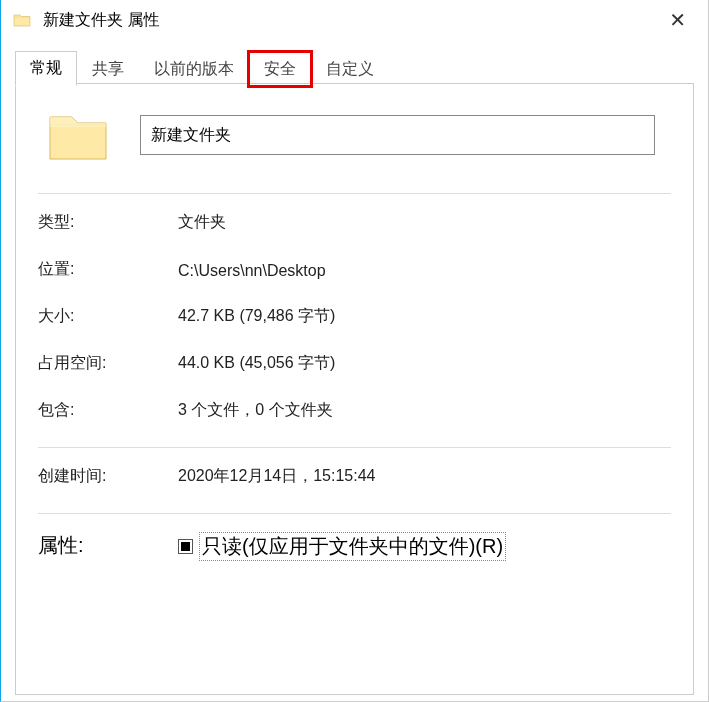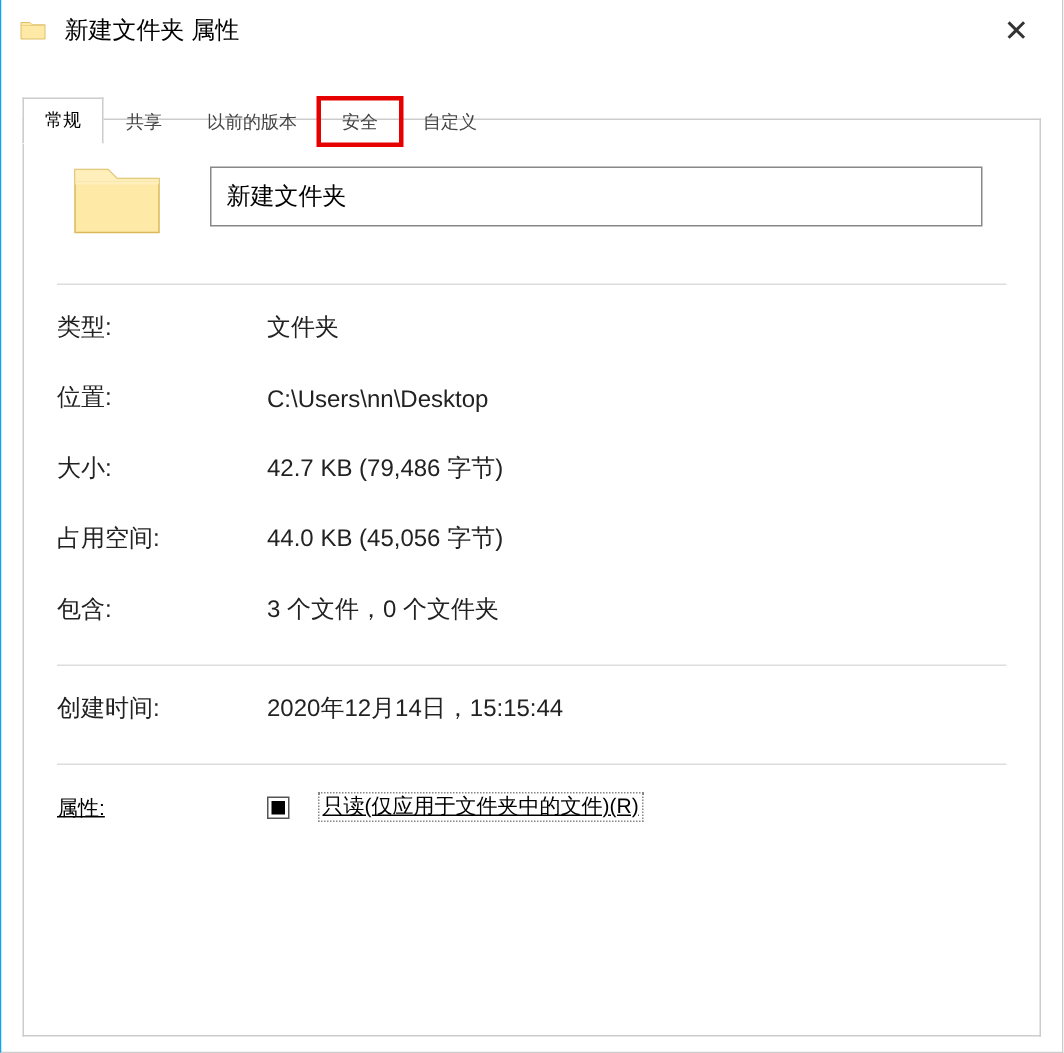--- a/index.html
+++ b/index.html
@@ -53,25 +53,25 @@
     }
     .tabstrip {
       display: flex;
       align-items: flex-end;
       border-bottom: 1px solid #ccc;
       position: relative;
       margin-bottom: -1px;
     }
     .tab {
       padding: 6px 14px;
-      font-size: 12px;
+      font-size: 16px;
       color: #444;
       cursor: default;
       position: relative;
-      top: 17px;
+      top: 3px;
       border: 1px solid transparent;
       border-bottom: none;
     }
     .tab.active {
       border: 1px solid #ccc;
       border-bottom: 1px solid #fff;
       background: #fff;
       color: #000;
     }
     .tab.highlighted {
@@ -117,32 +117,31 @@
       color: #222;
       align-items: flex-end;
     }
     .info-label {
       width: 140px;
       flex-shrink: 0;
     }
     .info-value { flex: 1; }
     .attr-row {
       display: flex;
-      align-items: flex-end;
-      font-size: 14px;
-      text-decoration: underline;
+      align-items: flex-start;
+      font-size: 20px;
     }
     .attr-label {
       width: 140px;
       flex-shrink: 0;
     }
     .checkbox-wrap {
       display: flex;
       align-items: center;
-      gap: 19px;
+      gap: 6px;
     }
     .checkbox-box {
       width: 15px;
       height: 15px;
       border: 1px solid #555;
       display: inline-flex;
       align-items: center;
       justify-content: center;
       flex-shrink: 0;
     }

